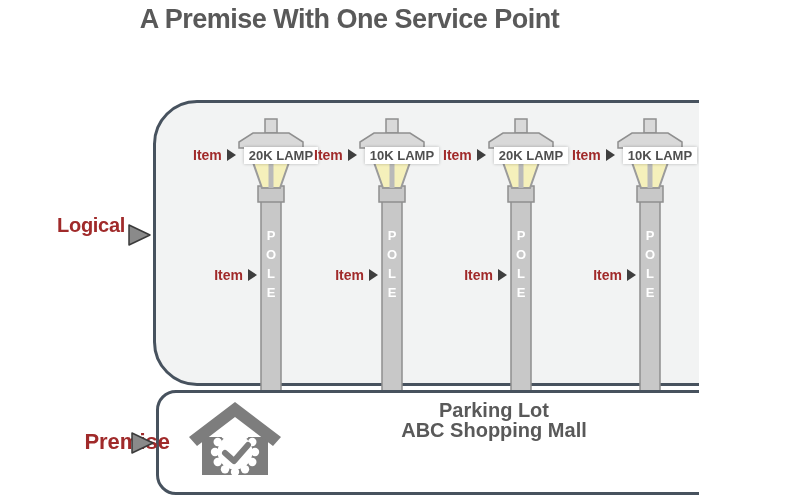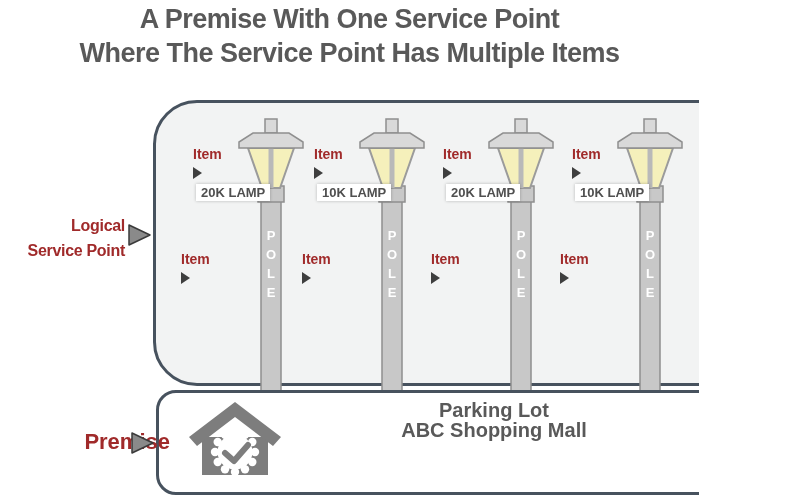--- a/index.html
+++ b/index.html
@@ -18,54 +18,53 @@
   .premise-box{
     position:absolute;left:156px;top:390px;width:631px;height:105px;
     background:#ffffff;border:3px solid #47525e;border-radius:20px;box-sizing:border-box;
   }
   .lamp{position:absolute;top:118px;width:70px;height:274px;}
   .lamp svg{display:block;}
   .pole-text{
     position:absolute;top:108px;left:0;width:70px;text-align:center;
     color:#ffffff;font-weight:bold;font-size:13px;line-height:19px;white-space:pre-line;
   }
-  .item-row{position:absolute;display:flex;gap:5px;height:18px;flex-direction:column;}
+  .item-row{position:absolute;display:flex;align-items:center;gap:5px;height:18px;}
   .item-row.mid{justify-content:flex-end;width:76px;}
   .item-word{color:#a02a2a;font-weight:bold;font-size:14px;white-space:nowrap;}
   .tri{
     width:0;height:0;border-left:9px solid #3e3e3e;
     border-top:6px solid transparent;border-bottom:6px solid transparent;flex:0 0 auto;
   }
   .lamp-label{
     background:#ffffff;color:#4f4f4f;font-weight:bold;font-size:13px;
     padding:1px 5px;margin-left:3px;white-space:nowrap;box-shadow:0 0 3px rgba(0,0,0,0.25);
   }
   .lsp-label{
     position:absolute;left:0;top:213px;width:125px;text-align:right;
-    color:#a02a2a;font-weight:bold;font-size:16px;line-height:25px;letter-spacing:-0.3px;white-space:nowrap;
+    color:#a02a2a;font-weight:bold;font-size:20px;line-height:25px;letter-spacing:-0.3px;white-space:nowrap;
   }
   .premise-label{
     position:absolute;left:0;top:429px;width:128px;text-align:right;
     color:#a02a2a;font-weight:bold;font-size:22px;white-space:nowrap;padding-left:42px;
   }
   .big-arrow{position:absolute;}
   .address{
     position:absolute;left:378px;top:400px;width:232px;text-align:center;
     color:#595959;font-weight:bold;font-size:20px;line-height:20px;white-space:nowrap;
   }
   .house{position:absolute;left:188px;top:401px;}
 </style>
 </head>
 <body>
 
 <div class="stage">
 
   <div class="title">
     <div>A Premise With One Service Point</div>
-    <div>Where The Service Point Has Multiple Items</div>
   </div>
 
   <div class="sp-box"></div>
 
   <div class="lamp" style="left:236px">
     <svg width="70" height="274" viewBox="0 0 70 274">
       <rect x="25" y="82" width="20" height="191" fill="#c8c8c8" stroke="#8f8f8f" stroke-width="1.5"></rect>
       <rect x="22" y="68" width="26" height="16" fill="#c8c8c8" stroke="#8f8f8f" stroke-width="1.5"></rect>
       <polygon points="12,30 58,30 44,70 26,70" fill="#f5f0bb" stroke="#9b9b9b" stroke-width="2"></polygon>
       <rect x="32.5" y="30" width="5" height="40" fill="#b9b9b9"></rect>
@@ -180,21 +179,20 @@
     </g>
     <path d="M37,52 L46,60 L60,44" fill="none" stroke="#7d7d7d" stroke-width="6" stroke-linecap="round" stroke-linejoin="round"></path>
   </svg>
   <div class="address">
     <div>Parking Lot</div>
     <div>ABC Shopping Mall</div>
   </div>
 
   <div class="lsp-label">
     <div>Logical</div>
-    <div>Service Point</div>
   </div>
   <svg class="big-arrow" style="left:127px;top:224px" width="24" height="22" viewBox="0 0 24 22">
     <polygon points="2,1 23,11 2,21" fill="#8a8a8a" stroke="#3a3a3a" stroke-width="1.5" stroke-linejoin="round"></polygon>
   </svg>
 
   <div class="premise-label">Premise</div>
   <svg class="big-arrow" style="left:130px;top:432px" width="24" height="22" viewBox="0 0 24 22">
     <polygon points="2,1 23,11 2,21" fill="#8a8a8a" stroke="#3a3a3a" stroke-width="1.5" stroke-linejoin="round"></polygon>
   </svg>
 

